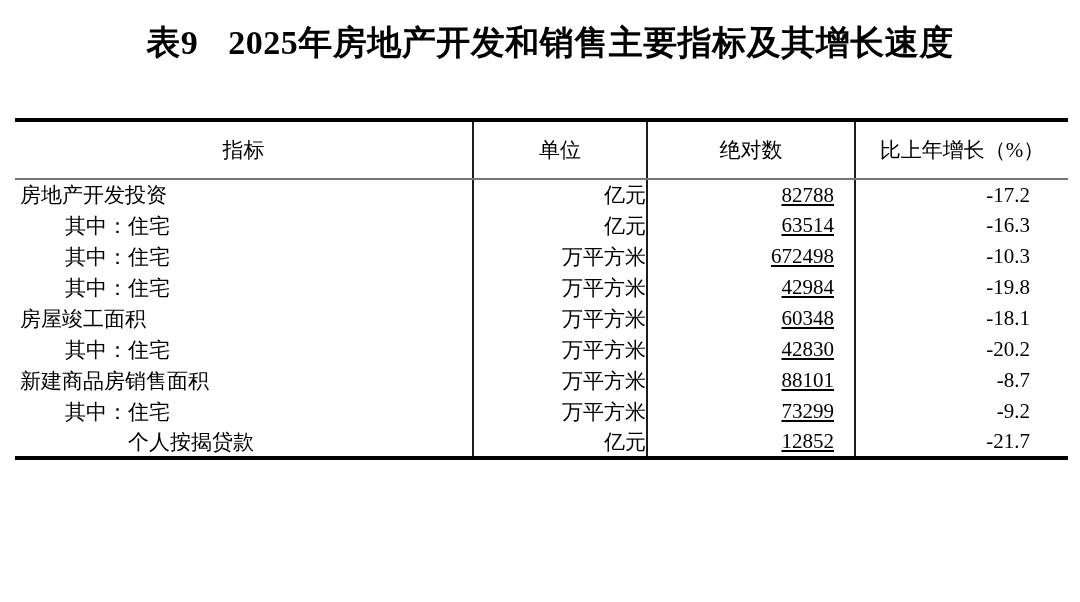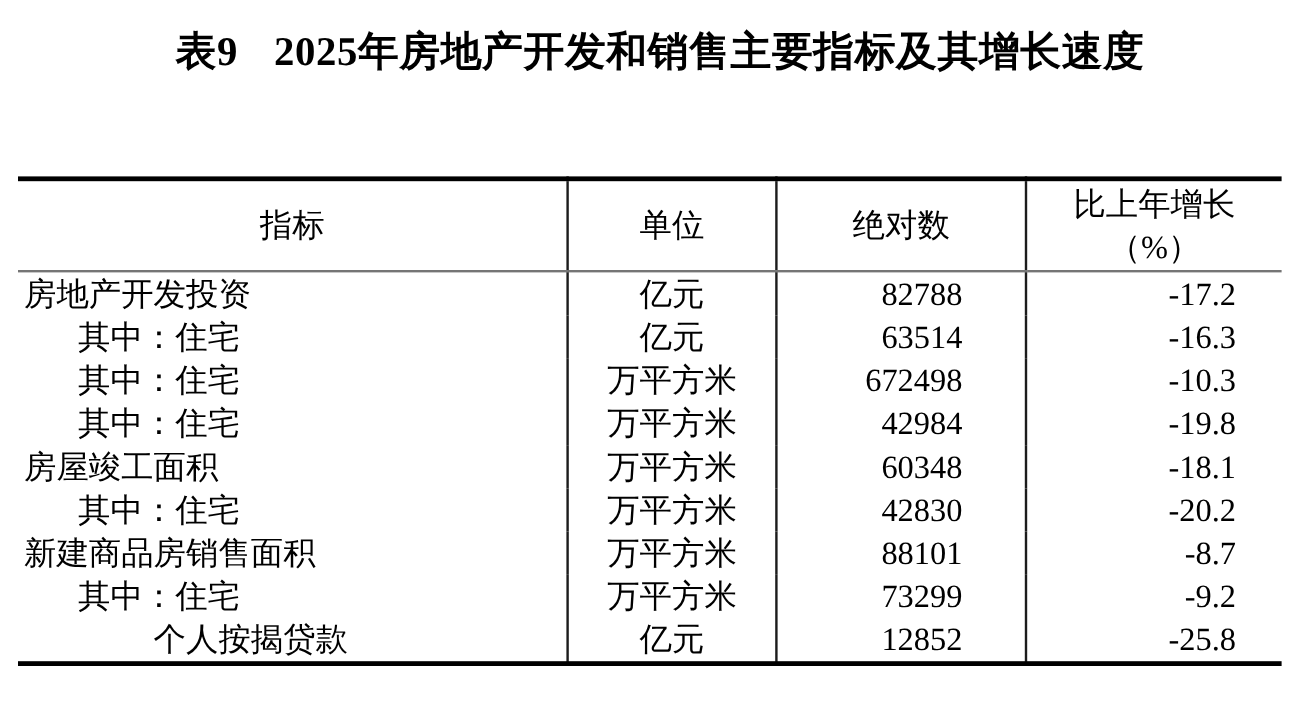--- a/index.html
+++ b/index.html
@@ -28,24 +28,23 @@
     white-space: nowrap;
   }
   .doc-title .title-prefix { margin-right: 30px; }
   table.stat-table {
     position: absolute;
     top: 118px;
     left: 15px;
     width: 1053px;
     border-collapse: collapse;
     table-layout: fixed;
-    font-size: 27px;
+    font-size: 21px;
     border-top: 4px solid #000000;
     border-bottom: 4px solid #000000;
-    margin-top: 29px;
   }
   .stat-table col.c1 { width: 458px; }
   .stat-table col.c2 { width: 174px; }
   .stat-table col.c3 { width: 208px; }
   .stat-table col.c4 { width: 213px; }
   .stat-table thead th {
     height: 59px;
     font-weight: normal;
     text-align: center;
     vertical-align: middle;
@@ -57,22 +56,22 @@
   .stat-table tbody td {
     height: 31px;
     vertical-align: middle;
     padding: 0;
     white-space: nowrap;
     overflow: hidden;
   }
   .stat-table td.cell-indicator { text-align: left; padding-left: 5px; }
   .stat-table td.cell-indicator.indent-1 { padding-left: 50px; }
   .stat-table td.cell-indicator.indent-2 { padding-left: 113px; }
-  .stat-table td.cell-unit { text-align: center; }
-  .stat-table td.cell-value { text-align: right; padding-right: 52px; }
+  .stat-table td.cell-unit { text-align: right; }
+  .stat-table td.cell-value { text-align: right; padding-right: 20px; text-decoration: underline; }
   .stat-table td.cell-growth { text-align: right; padding-right: 38px; }
 </style>
 </head>
 <body>
 
 <div class="page">
 
   <div class="doc-title">
     <span class="title-prefix">表9</span><span>2025年房地产开发和销售主要指标及其增长速度</span>
   </div>
@@ -138,18 +137,18 @@
         <tr>
           <td class="cell-indicator vline indent-1">其中：住宅</td>
           <td class="cell-unit vline">万平方米</td>
           <td class="cell-value vline">73299</td>
           <td class="cell-growth">-9.2</td>
         </tr>
         <tr>
           <td class="cell-indicator vline indent-2">个人按揭贷款</td>
           <td class="cell-unit vline">亿元</td>
           <td class="cell-value vline">12852</td>
-          <td class="cell-growth">-25.8</td>
+          <td class="cell-growth">-21.7</td>
         </tr>
       </tbody>
   </table>
 
 </div>
 
 </body></html>

